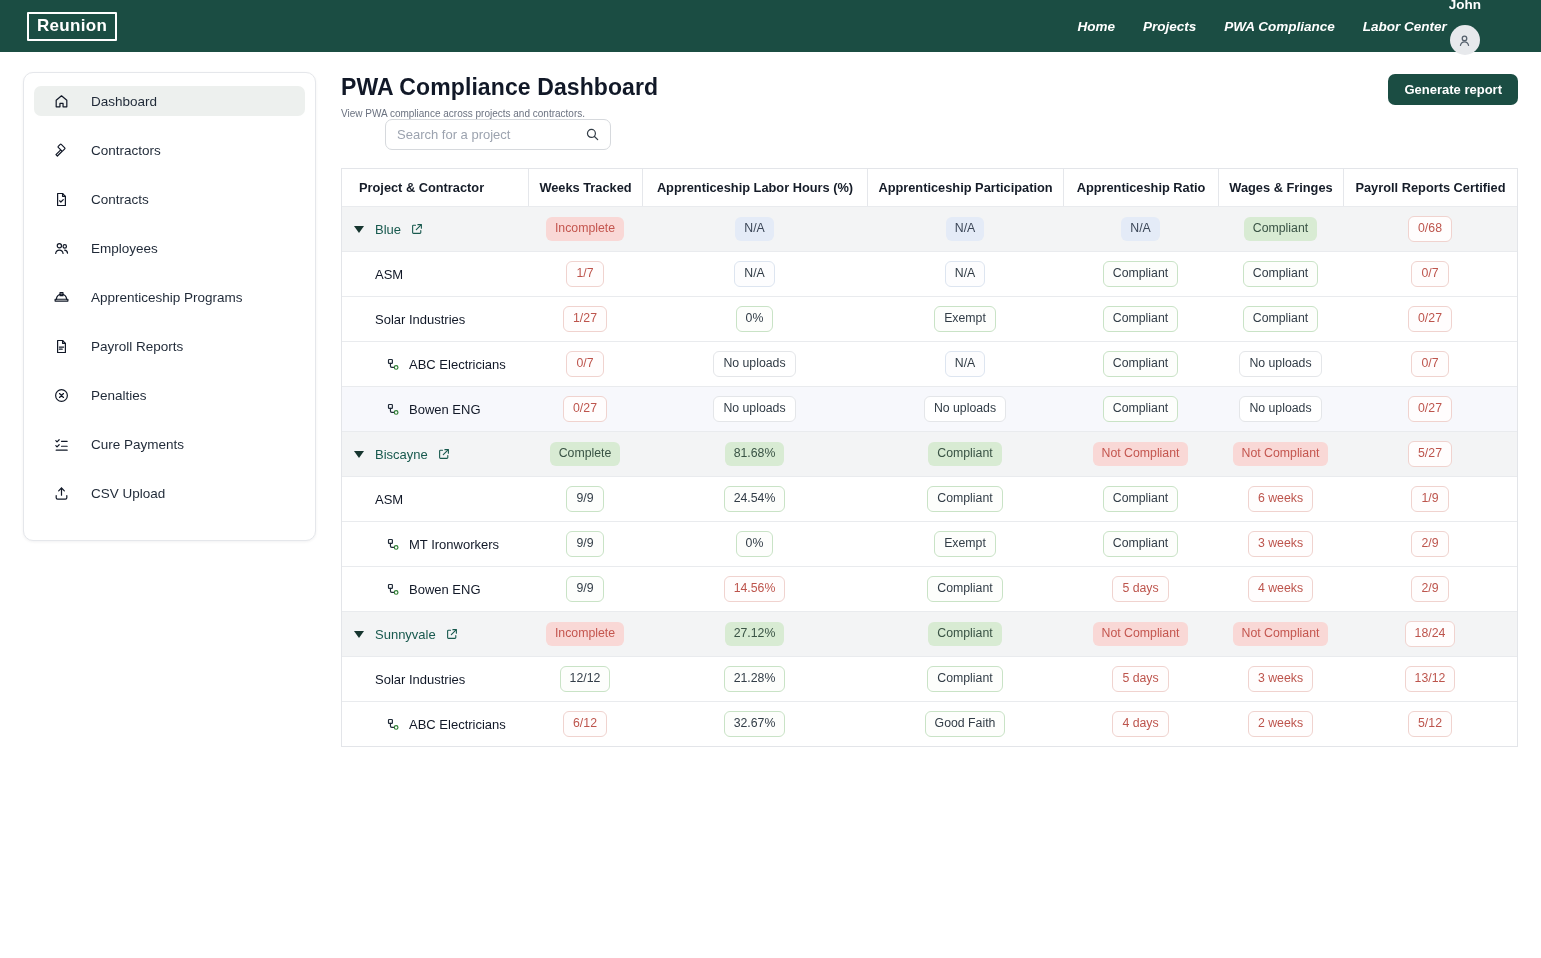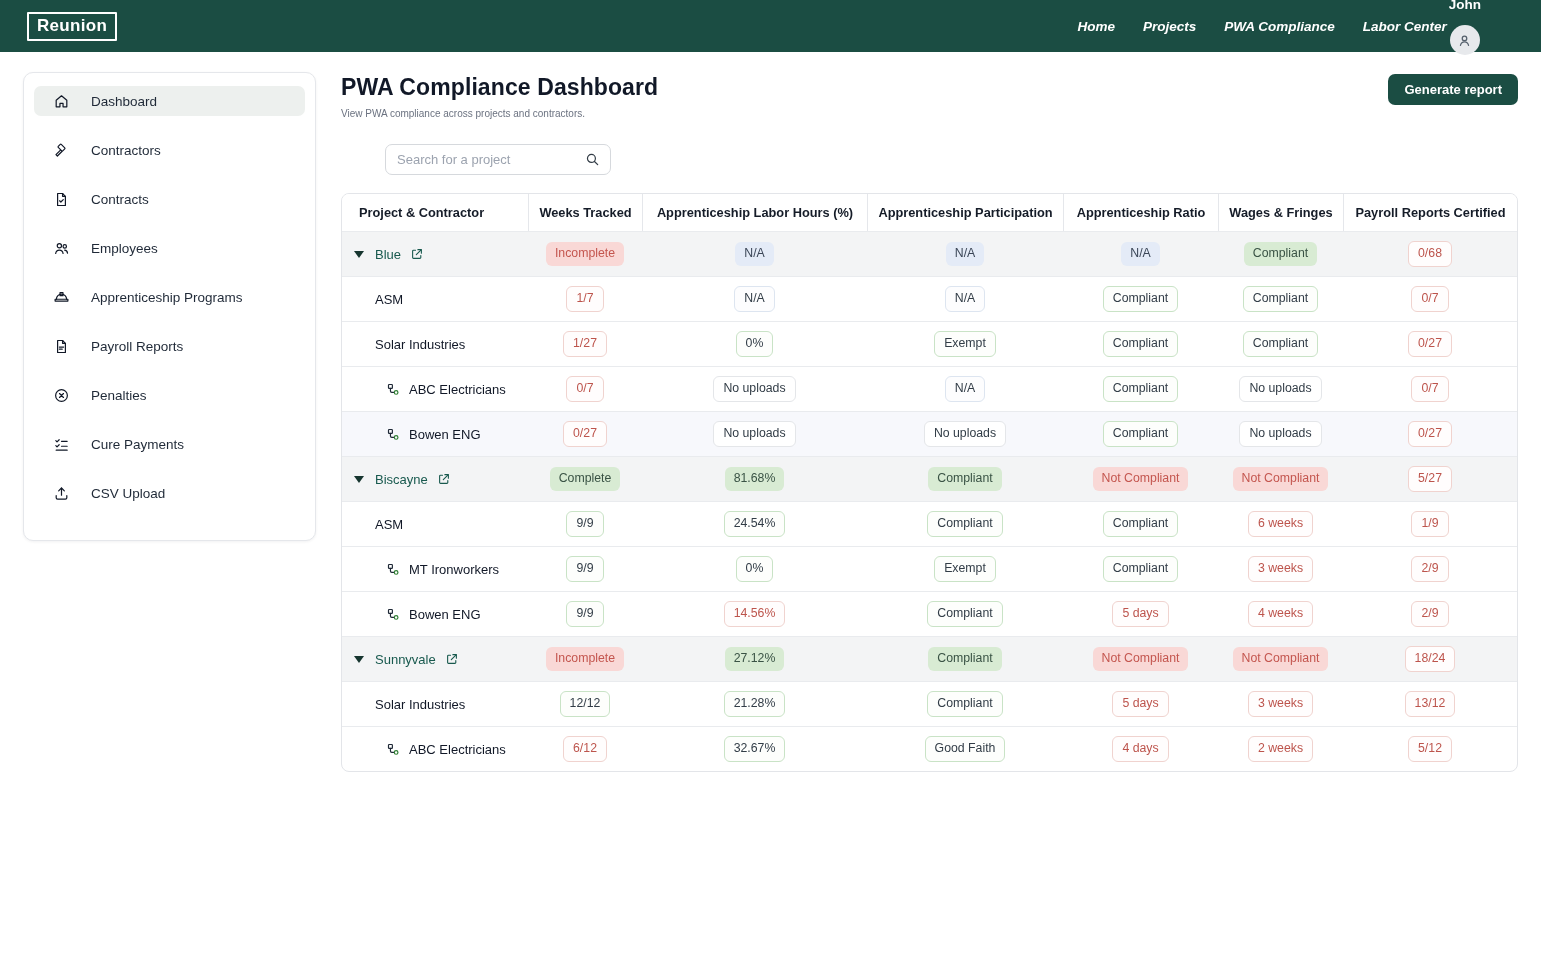--- a/index.html
+++ b/index.html
@@ -47,29 +47,29 @@
   .side-item .icon{width:17px;height:17px;margin-right:21px;color:#111827;flex:0 0 auto;}
 
   
   .main{position:absolute;left:341px;top:74px;width:1177px;}
   .page-head{display:flex;justify-content:space-between;align-items:flex-start;}
   .page-title{font-size:23px;font-weight:700;color:#111827;letter-spacing:.1px;}
   .page-sub{font-size:10px;color:var(--muted);margin-top:7px;}
   .btn-primary{background:var(--brand);color:#fff;font-size:13px;font-weight:700;
     border:none;border-radius:7px;padding:8px 16px;cursor:pointer;
     font-family:"Liberation Sans","DejaVu Sans",sans-serif;}
-  .searchwrap{position:relative;margin-top:25px;width:270px;padding-left:44px;}
+  .searchwrap{position:relative;width:270px;padding-left:44px;}
   .search-input{width:100%;height:31px;border:1px solid #d6d9dd;border-radius:7px;
     padding:0 36px 0 11px;font-size:13px;color:#1f2937;outline:none;
     font-family:"Liberation Sans","DejaVu Sans",sans-serif;}
   .search-input::placeholder{color:#9ca3af;}
   .searchwrap .icon{position:absolute;right:10px;top:7px;width:17px;height:17px;color:#323c46;cursor:pointer;}
 
   
-  .table{margin-top:18px;border:1px solid #e3e5e9;border-radius:8px;overflow:hidden;background:#fff;}
+  .table{margin-top:18px;border:1px solid #e3e5e9;border-radius:0;overflow:hidden;background:#fff;}
   .thead,.trow{display:grid;grid-template-columns:186px 114px 225px 196px 155px 125px 1fr;align-items:center;}
   .thead{height:37px;background:#fff;}
   .hcell{display:flex;align-items:center;justify-content:center;height:100%;
     font-size:12.8px;font-weight:700;color:#151c28;border-left:1px solid var(--border);}
   .hcell:first-child{border-left:none;justify-content:flex-start;padding-left:17px;}
   .trow{height:45px;border-top:1px solid var(--rowline);font-size:13px;}
   .trow.group{background:var(--groupbg);}
   .trow.tint{background:var(--tintbg);}
   .cell{text-align:center;}
   .cell-name{display:flex;align-items:center;text-align:left;padding-left:12px;}

